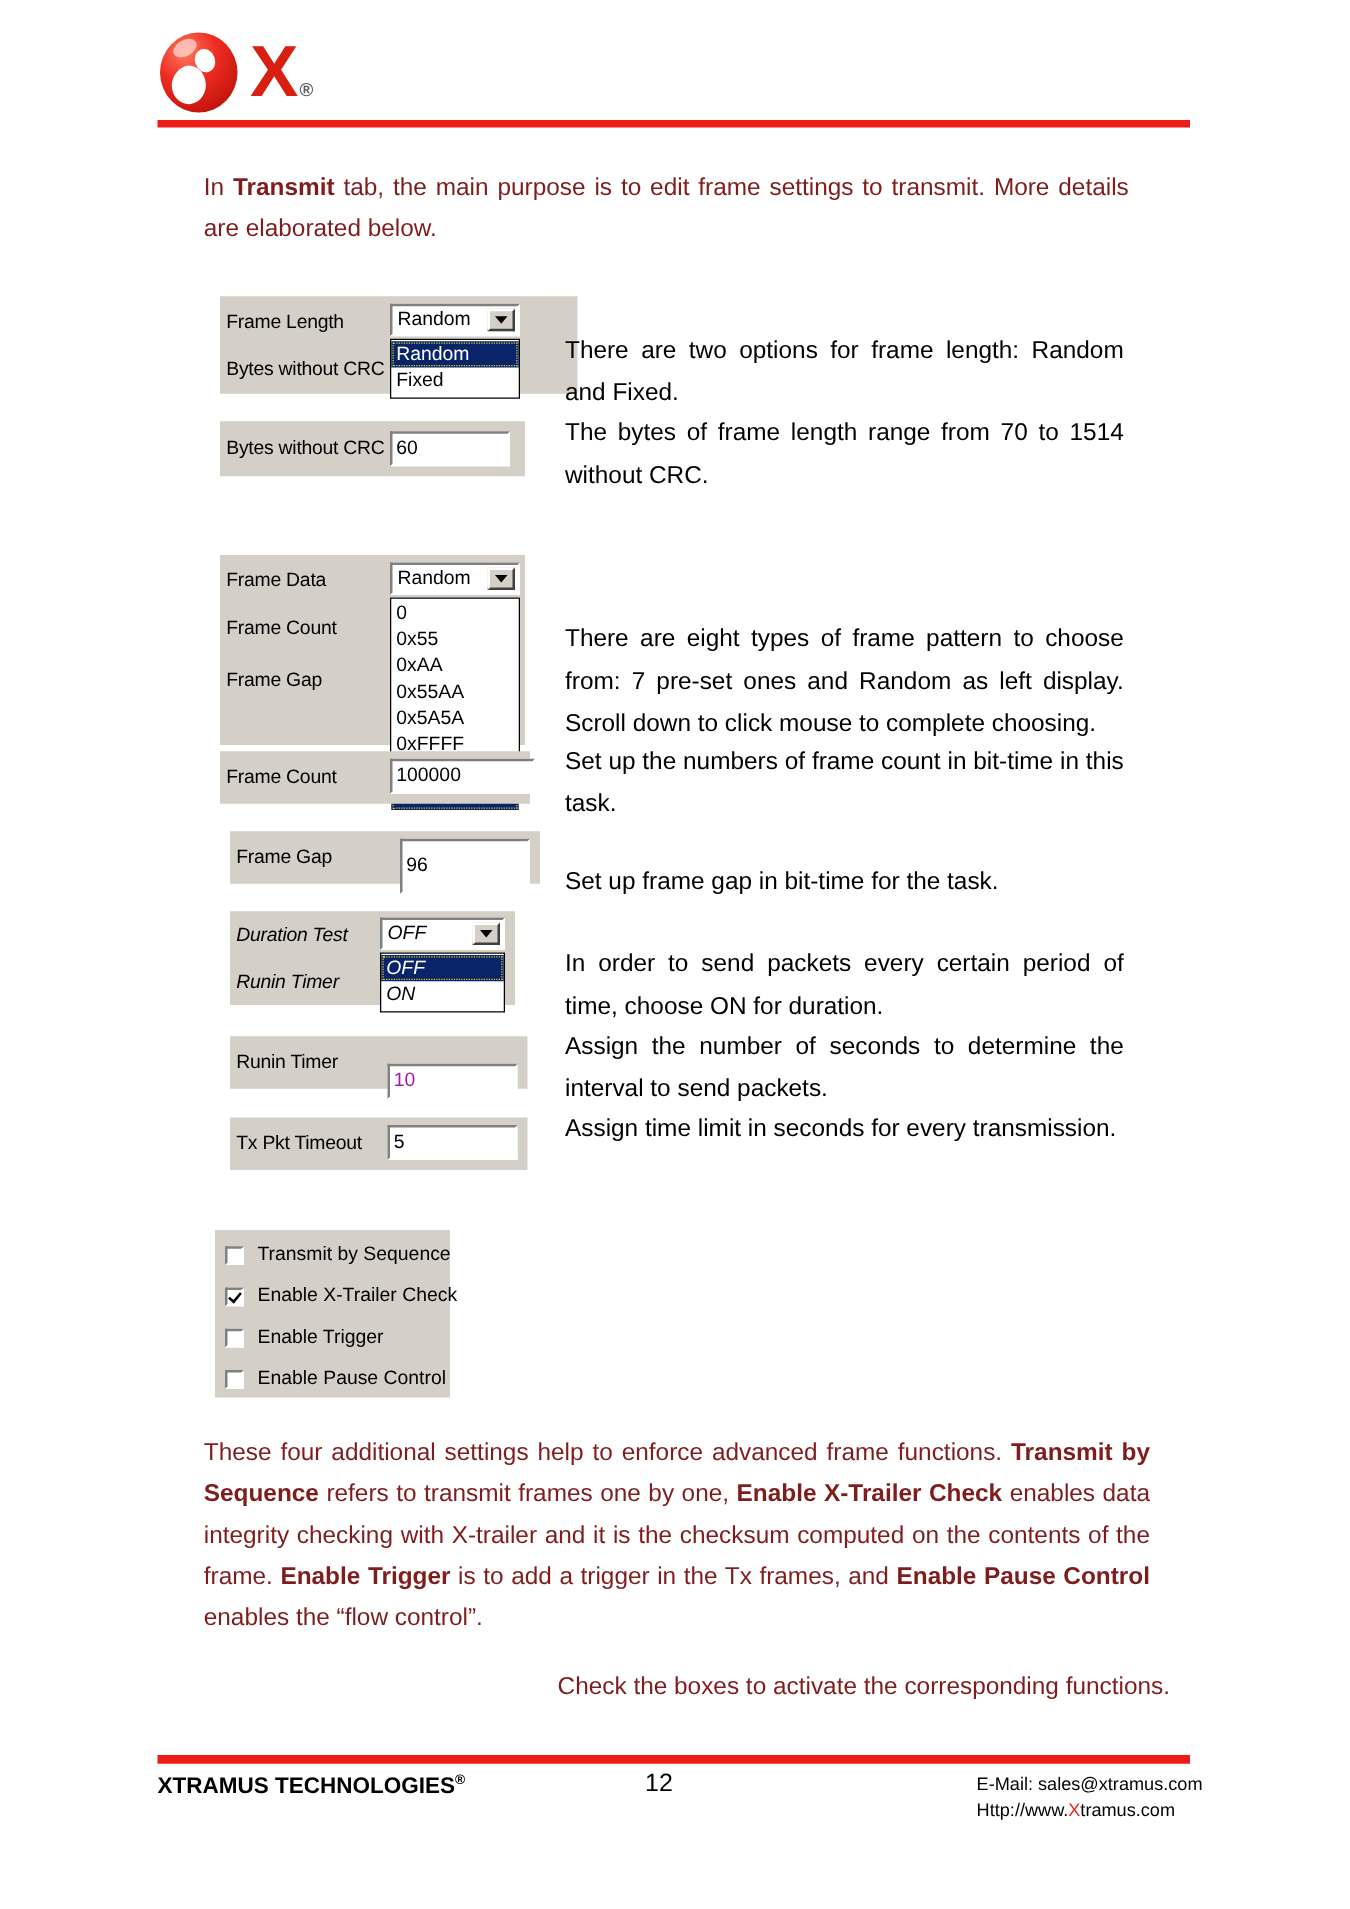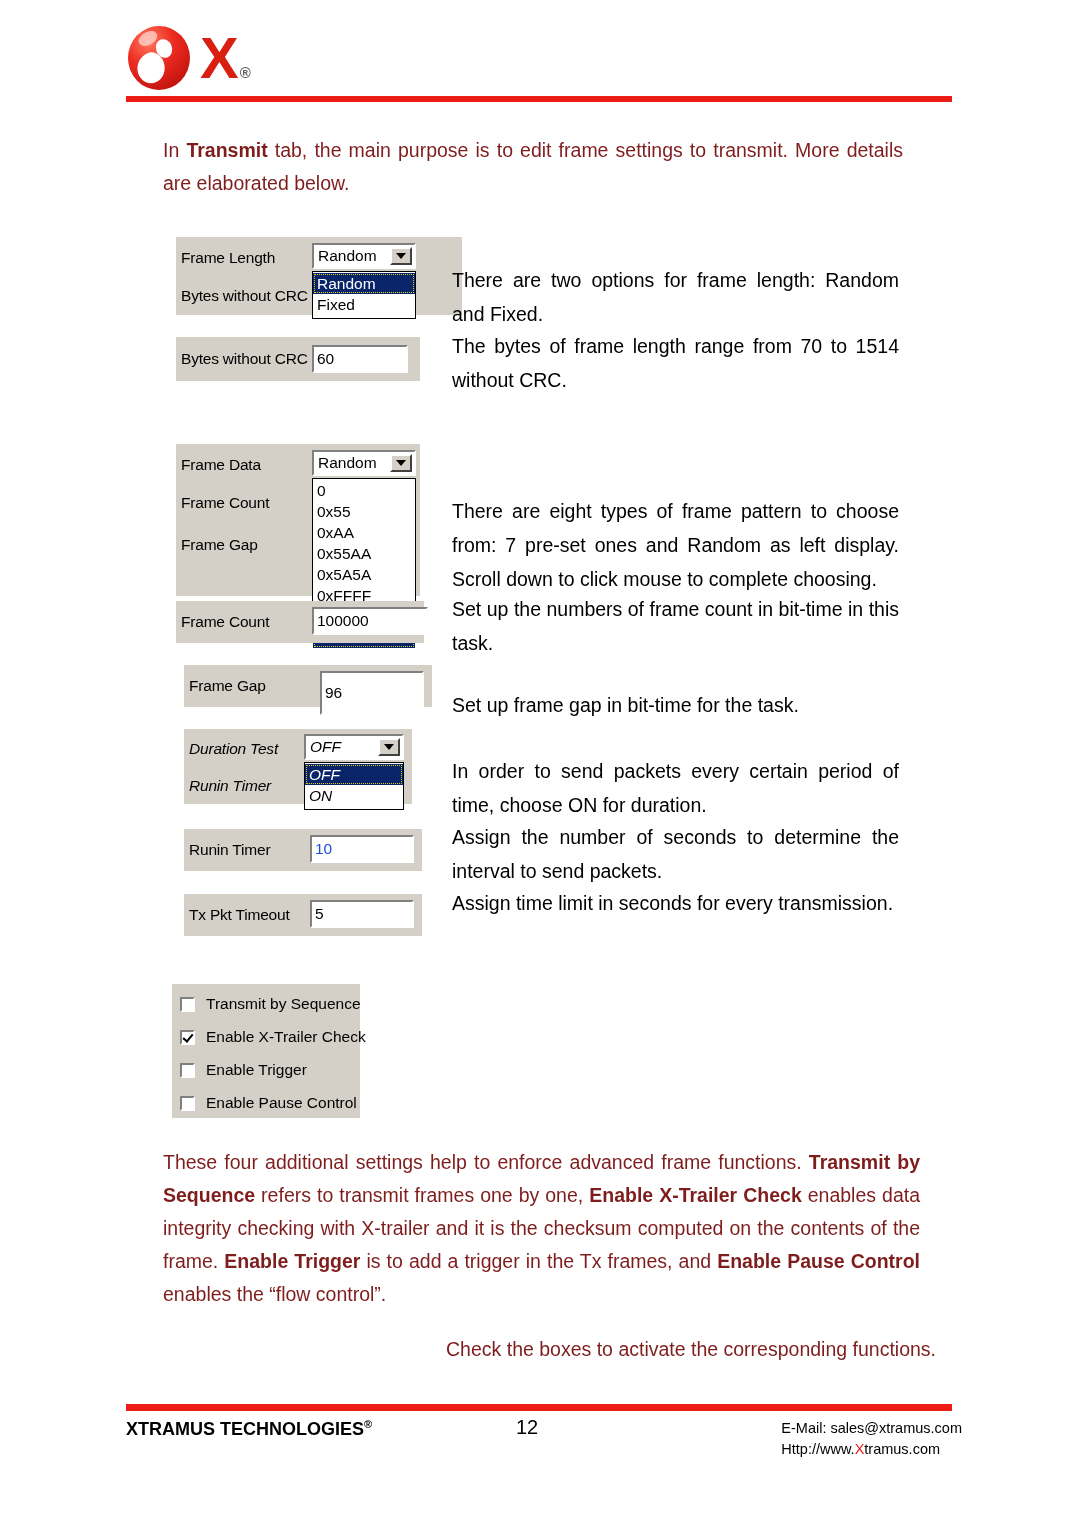--- a/index.html
+++ b/index.html
@@ -162,21 +162,21 @@
     border-left: 2px solid #808080;
     border-right: 2px solid #ffffff;
     border-bottom: 2px solid #ffffff;
     box-sizing: border-box;
     display: flex;
     align-items: center;
     padding-left: 3px;
     font-size: 15.5px;
     overflow: hidden;
   }
-  .wfield.disabled { color: #1d4ed8; }
+  .wfield.disabled { color: #a21caf; margin-top: 16px; }
 
   
   .wcombo {
     position: absolute;
     background: #ffffff;
     border-top: 2px solid #808080;
     border-left: 2px solid #808080;
     border-right: 2px solid #ffffff;
     border-bottom: 2px solid #ffffff;
     box-sizing: border-box;

